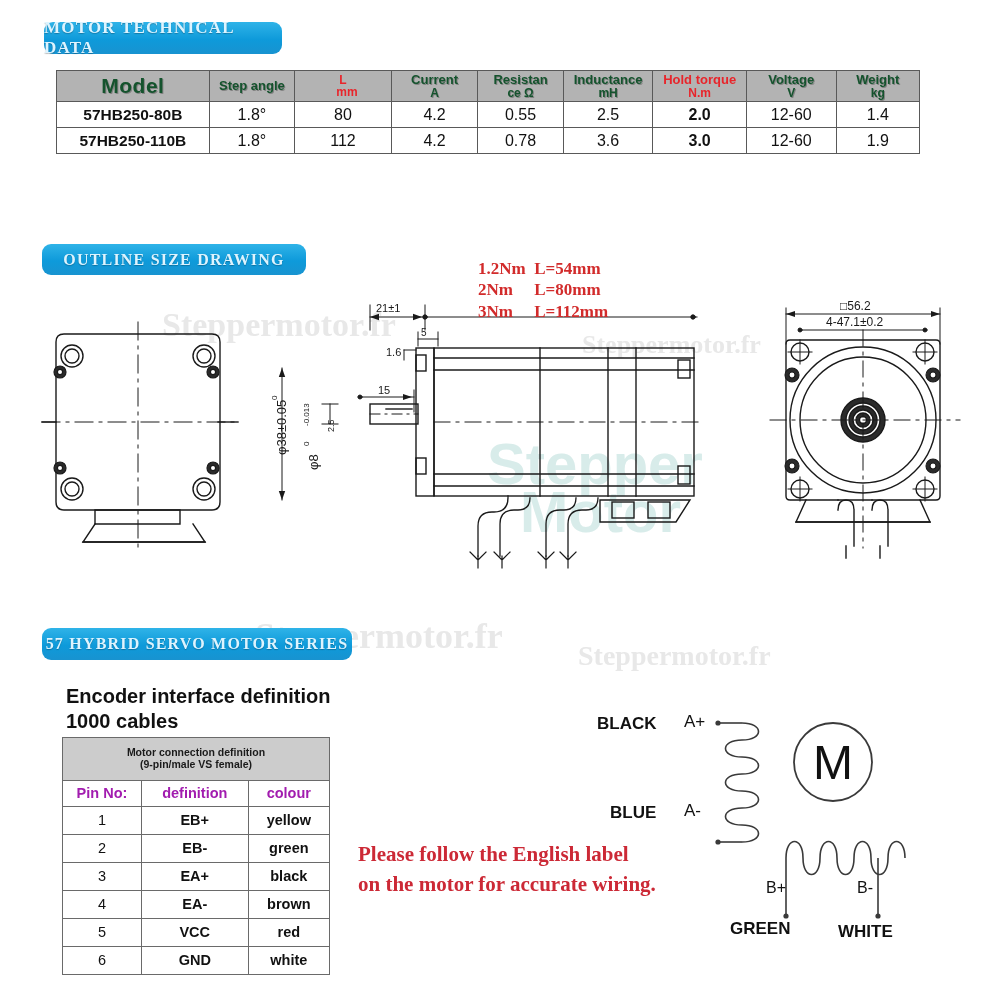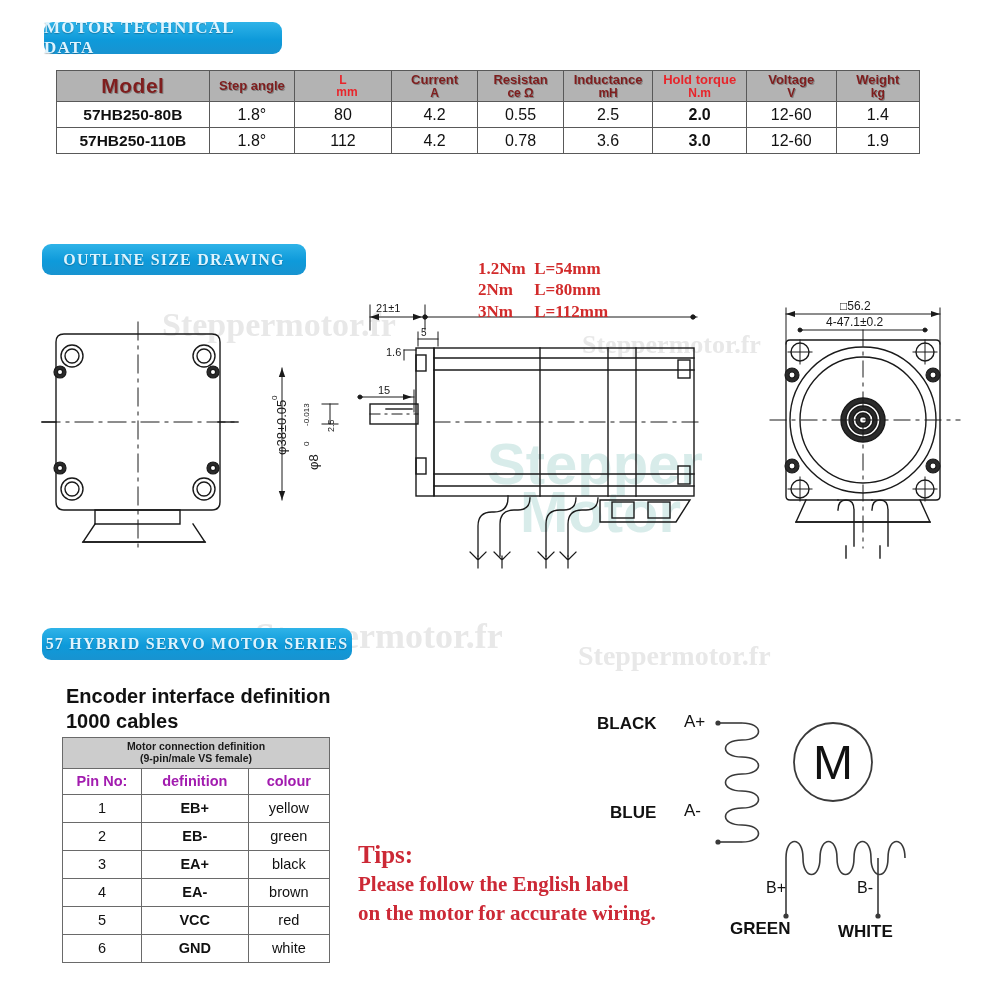--- a/index.html
+++ b/index.html
@@ -59,21 +59,21 @@
     z-index: 4;
     background: #fff;
   }
   .spec-table th, .spec-table td {
     border: 1px solid #595959;
     text-align: center;
     font-family: "Liberation Sans", sans-serif;
   }
   .spec-table th {
     background: #b3b3b3;
-    color: #7f1d1d;
+    color: #14532d;
     font-weight: bold;
     font-size: 13px;
     line-height: 1.05;
     height: 31px;
     padding: 2px 1px;
     text-shadow: 1px 1px 0 rgba(90,90,90,.55);
   }
   .spec-table th.model-th { font-size: 21px; letter-spacing: .5px; }
   .spec-table th .sub { display: block; font-size: 12px; }
   .spec-table th.red-h { color: #e8252b; text-shadow: none; }
@@ -101,27 +101,27 @@
   .pin-table td, .pin-table th {
     border: 1px solid #6a6a6a;
     text-align: center;
     font-family: "Liberation Sans", sans-serif;
   }
   .pin-table .cap {
     background: #cccccc;
     font-size: 10.5px;
     font-weight: bold;
     line-height: 1.12;
-    padding: 3px 2px;
+    padding: 9px 2px;
     color: #1a1a1a;
   }
   .pin-table .hdr { font-size: 14.5px; font-weight: bold; height: 26px; color:#a21caf; }
   .pin-table td { font-size: 14.5px; height: 28px; color: #111; }
   .pin-table td.def, .pin-table td.col { font-weight: bold; }
-  .pin-table td.col { font-weight: normal; }
+  .pin-table td.col { font-weight: bold; }
 
   
   .enc-head {
     position: absolute;
     left: 66px;
     top: 684px;
     width: 330px;
     font-size: 20px;
     font-weight: bold;
     line-height: 1.25;
@@ -510,21 +510,20 @@
     </tr>
     <tr>
       <td>6</td>
       <td class="def">GND</td>
       <td class="col">white</td>
     </tr>
   </tbody>
 </table>
 
 <div class="tips">
-  <div class="t-title">Tips:</div>
   <div class="t-line">Please follow the English label</div>
   <div class="t-line">on the motor for accurate wiring.</div>
 </div>
 
 <svg class="draw" width="330" height="260" viewBox="0 0 330 260" style="left:590px; top:700px;">
   <g fill="none" stroke="#3a3a3a" stroke-width="1.6">
 
     <line x1="128" y1="23" x2="152" y2="23"></line>
     <circle cx="128" cy="23" r="2.6" fill="#3a3a3a" stroke="none"></circle>
     <path d="M152 23

